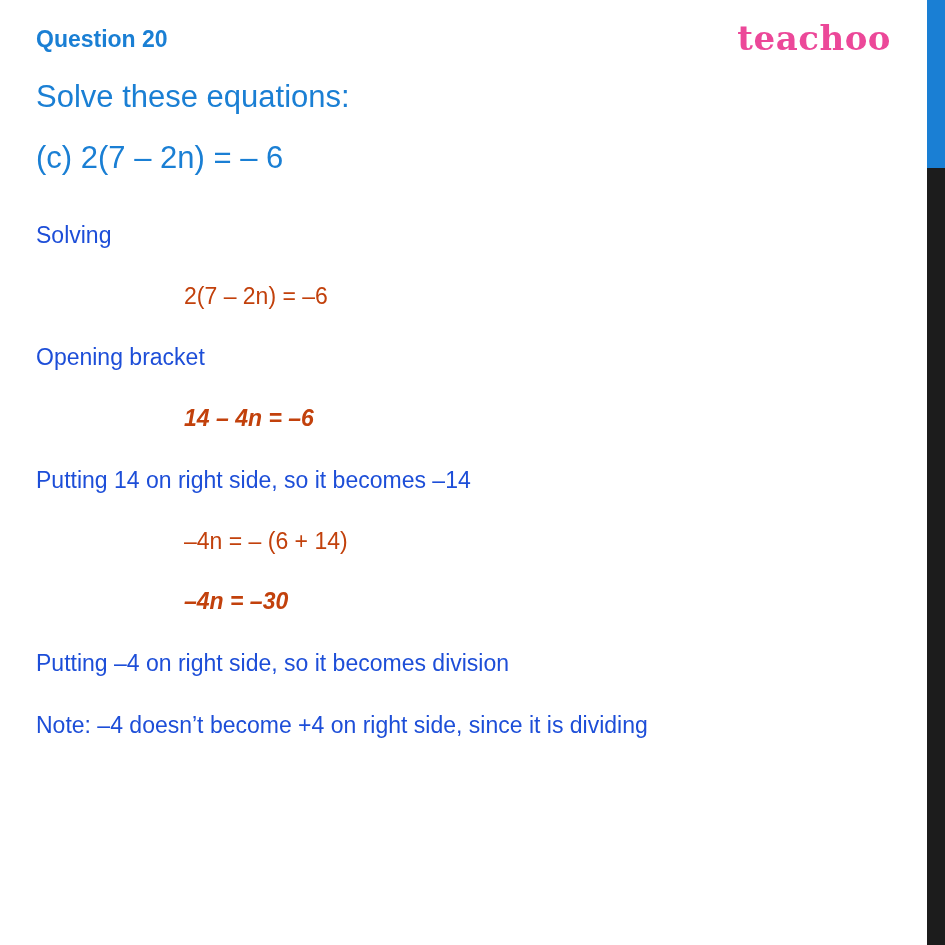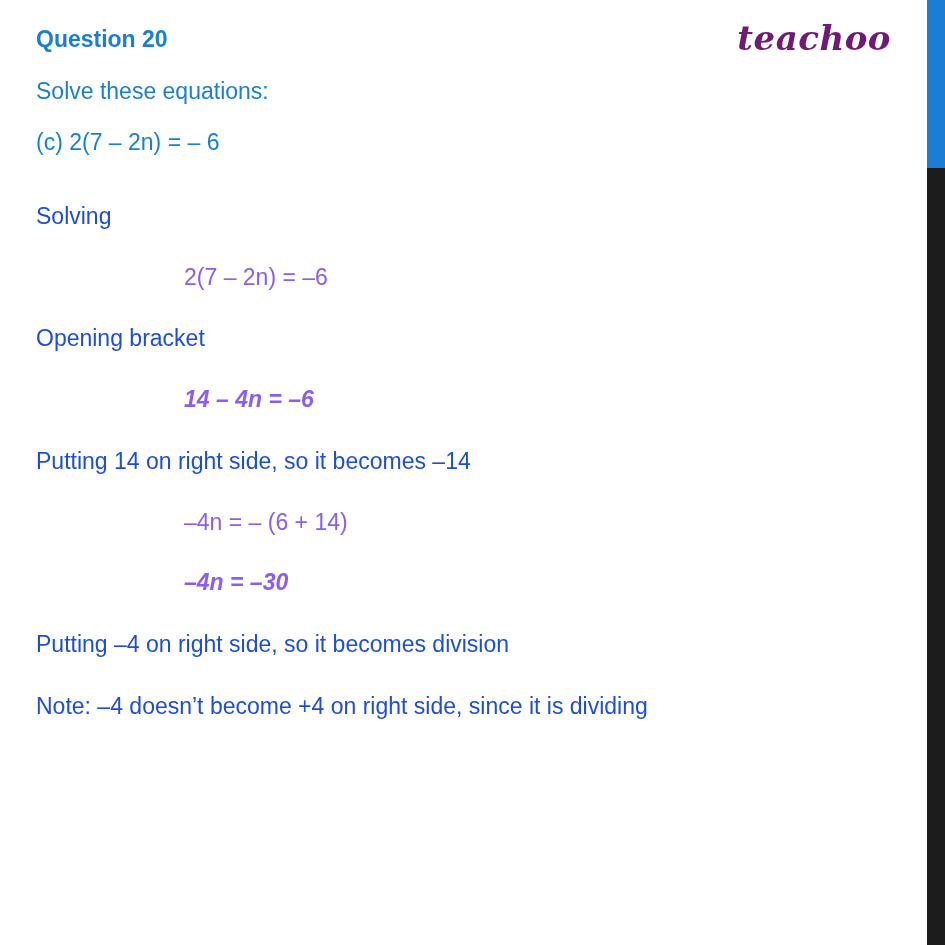--- a/index.html
+++ b/index.html
@@ -41,50 +41,49 @@
     position: relative;
     padding: 20px 40px 0 36px;
     box-sizing: border-box;
     width: 927px;
   }
   .brand {
     position: absolute;
     top: 18px;
     right: 36px;
     font-family: "DejaVu Serif", serif;
-    font-style: italic;
     font-weight: bold;
     font-size: 34px;
-    color: #701a75;
+    color: #ec4899;
     letter-spacing: 0.5px;
   }
   .q-title {
     color: #1a7fd4;
     font-weight: bold;
     font-size: 23px;
     margin: 6px 0 0 0;
     line-height: 1.2;
   }
   .q-line {
     color: #1a7fd4;
-    font-size: 23px;
+    font-size: 31px;
     margin: 24px 0 0 0;
     line-height: 1.2;
     font-weight: normal;
   }
   .body-line {
     color: #1d4ed8;
     font-size: 23px;
     margin: 33px 0 0 0;
     line-height: 1.25;
   }
   .body-line.italic {
   }
   .step {
-    color: #8b5cf6;
+    color: #c2410c;
     font-size: 23px;
     margin: 32px 0 0 0;
     padding-left: 148px;
     line-height: 1.25;
   }
   .step.bold {
     font-weight: bold;
     font-style: italic;
   }
   .spacer-top {

